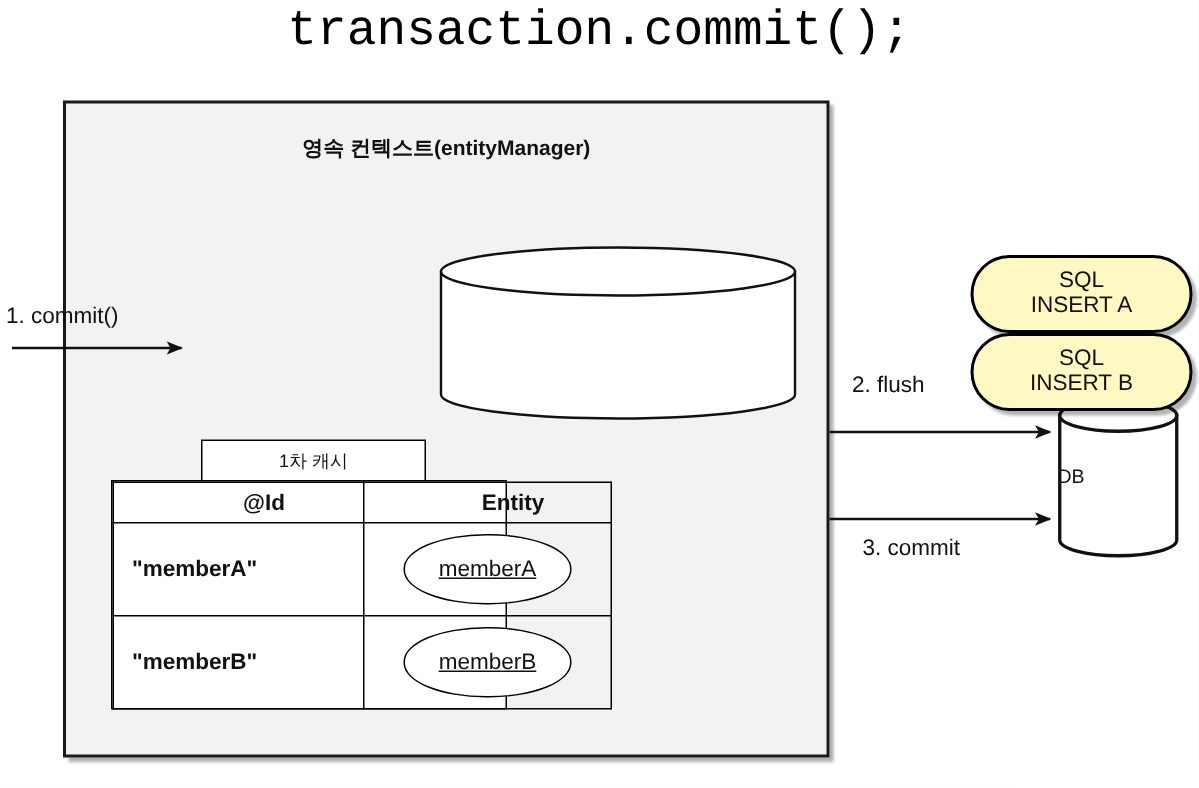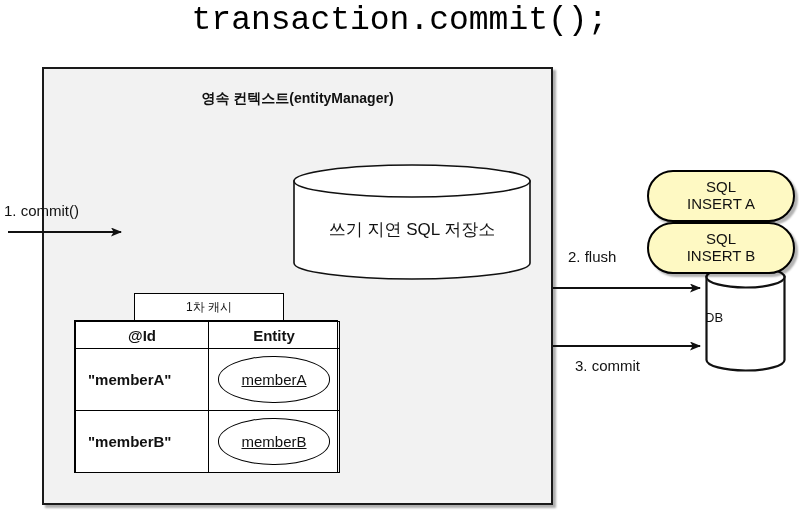--- a/index.html
+++ b/index.html
@@ -62,21 +62,21 @@
   .cache-table table{
     width:100%;height:100%;border-collapse:collapse;table-layout:fixed;
   }
   .cache-table th,.cache-table td{
     border:1px solid #000;
     padding:0;
     font-size:15px;
     color:#111;
   }
   .cache-table th{
-    height:26px;font-weight:bold;text-align:center;font-size:15px;
+    height:26px;font-weight:bold;text-align:center;font-size:15px;padding-left:34px;
   }
   .cache-table td.idcell{
     text-align:left;padding-left:12px;font-weight:bold;font-size:15px;
     height:61px;
   }
   .cache-table td.entcell{
     text-align:center;vertical-align:middle;height:61px;
   }
   .col-a{width:132px;}
   .col-b{width:130px;}
@@ -120,21 +120,20 @@
 
   <div class="pc-box"></div>
   <div class="pc-title">영속 컨텍스트(entityManager)</div>
 
   <div class="cyl" style="left:293px;top:164px;width:238px;height:116px;">
     <svg width="238" height="116" viewBox="0 0 238 116">
       <path d="M1,17 L1,99 A118,16 0 0 0 237,99 L237,17 Z" fill="#ffffff" stroke="#111111" stroke-width="1.6"></path>
       <ellipse cx="119" cy="17" rx="118" ry="16" fill="#ffffff" stroke="#111111" stroke-width="1.6"></ellipse>
     </svg>
   </div>
-  <div class="cyl-label" style="left:293px;top:218px;width:238px;font-size:17px;">쓰기 지연 SQL 저장소</div>
 
   <div class="cache-tab">
     <span>1차 캐시</span>
   </div>
 
   <div class="cache-table">
     <table>
       <thead>
         <tr>
           <th class="col-a">@Id</th>

